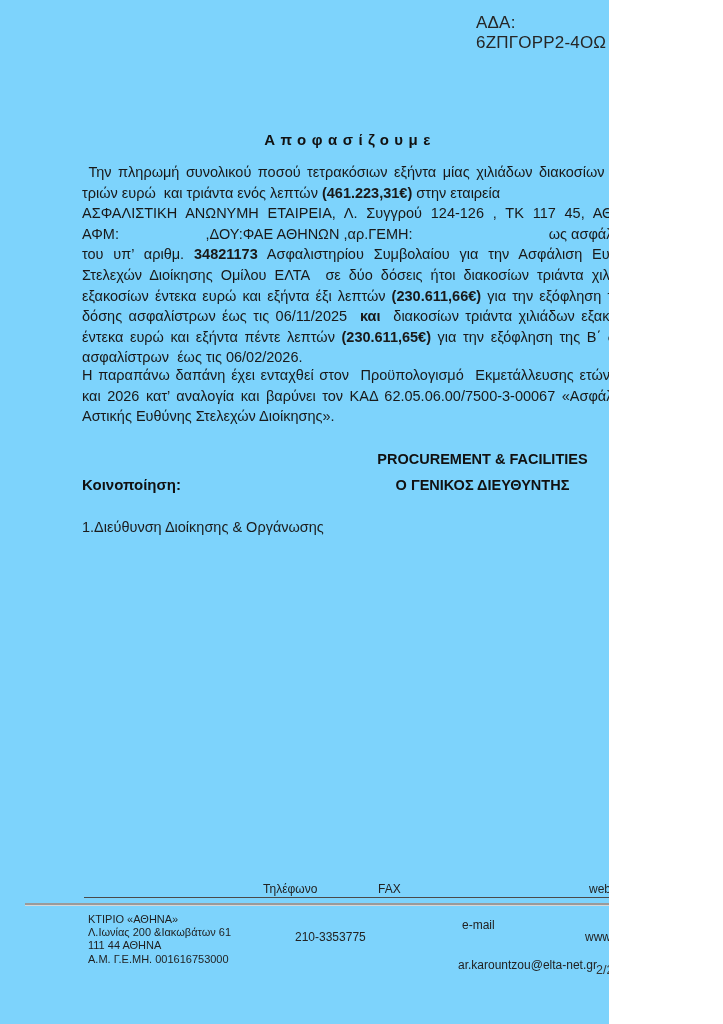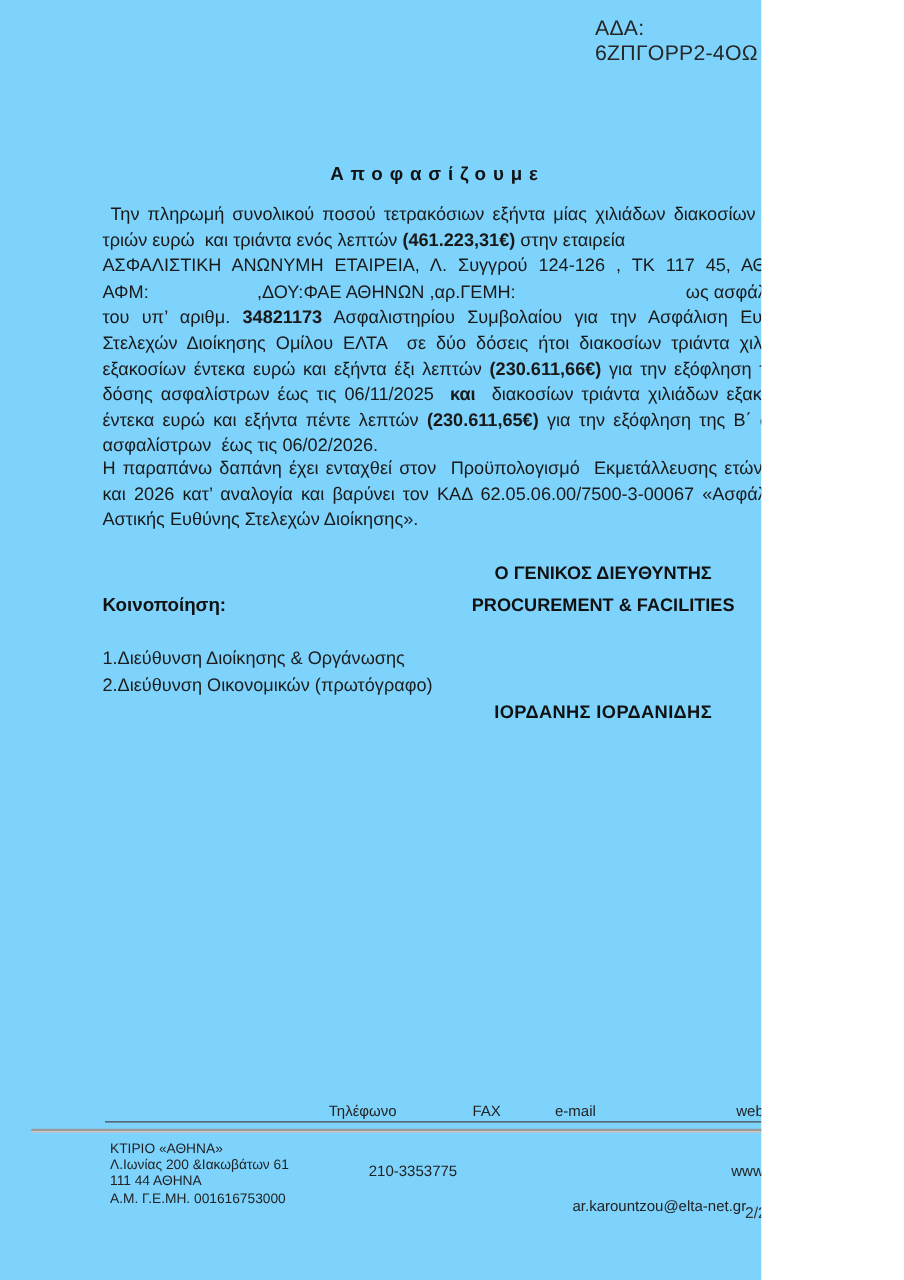--- a/index.html
+++ b/index.html
@@ -39,21 +39,21 @@
   .i1{top:519px;}
   .i2{top:541px;}
   .sig-name{
     top:562px;left:340px;width:285px;
     text-align:center;font-weight:bold;font-size:14.6px;color:#111;
     letter-spacing:0.3px;
   }
   .f-label{top:882px;font-size:12px;color:#222;}
   .lab-tel{left:263px;text-align:right;}
   .lab-fax{left:378px;}
-  .lab-email{left:444px;}
+  .lab-email{left:462px;margin-top:36px;}
   .lab-web{left:589px;}
   .rule-thin{top:897px;left:84px;width:607px;height:0;border-top:1px solid #4a4a4a;}
   .rule-thick{top:903px;left:25px;width:690px;height:2px;background:#9a9a9a;border-bottom:1px solid #d7d7d7;}
   .addr{top:913px;left:88px;font-size:11px;line-height:13.2px;color:#1f1f1f;}
   .f-val{top:930px;font-size:12px;color:#222;}
   .val-tel{left:270px;margin-left:25px;}
   .val-email{left:458px;margin-top:28px;}
   .val-web{left:585px;}
   .pagenum{top:963px;left:596px;font-size:12.5px;color:#333;}
 </style>
@@ -64,29 +64,27 @@
 
   <div class="abs ada">ΑΔΑ: 6ΖΠΓΟΡΡ2-4ΟΩ</div>
 
   <div class="abs title">Αποφασίζουμε</div>
 
   <div class="abs para p1"><span>&nbsp;Την πληρωμή συνολικού ποσού τετρακόσιων εξήντα μίας χιλιάδων διακοσίων είκοσι τριών ευρώ &nbsp;και τριάντα ενός λεπτών </span><span class="b">(461.223,31€)</span><span> στην εταιρεία</span><br><span>ΑΣΦΑΛΙΣΤΙΚΗ ΑΝΩΝΥΜΗ ΕΤΑΙΡΕΙΑ, Λ. Συγγρού 124-126 , ΤΚ 117 45, ΑΘΗΝΑ, ΑΦΜ:&nbsp;&nbsp;&nbsp;&nbsp;&nbsp;&nbsp;&nbsp;&nbsp;&nbsp;&nbsp;&nbsp;&nbsp;&nbsp;&nbsp;&nbsp;&nbsp;&nbsp;&nbsp;&nbsp;&nbsp; ,ΔΟΥ:ΦΑΕ ΑΘΗΝΩΝ ,αρ.ΓΕΜΗ:&nbsp;&nbsp;&nbsp;&nbsp;&nbsp;&nbsp;&nbsp;&nbsp;&nbsp;&nbsp;&nbsp;&nbsp;&nbsp;&nbsp;&nbsp;&nbsp;&nbsp;&nbsp;&nbsp;&nbsp;&nbsp;&nbsp;&nbsp;&nbsp;&nbsp;&nbsp;&nbsp;&nbsp;&nbsp;&nbsp;&nbsp;&nbsp; ως ασφάλιστρα του υπ’ αριθμ. </span><span class="b">34821173</span><span> Ασφαλιστηρίου Συμβολαίου για την Ασφάλιση Ευθύνης Στελεχών Διοίκησης Ομίλου ΕΛΤΑ &nbsp;σε δύο δόσεις ήτοι διακοσίων τριάντα χιλιάδων εξακοσίων έντεκα ευρώ και εξήντα έξι λεπτών </span><span class="b">(230.611,66€)</span><span> για την εξόφληση της Α΄ δόσης ασφαλίστρων έως τις 06/11/2025 </span><span class="b">&nbsp;και&nbsp;</span><span> διακοσίων τριάντα χιλιάδων εξακοσίων έντεκα ευρώ και εξήντα πέντε λεπτών </span><span class="b">(230.611,65€)</span><span> για την εξόφληση της Β΄ δόσης ασφαλίστρων &nbsp;έως τις 06/02/2026.</span></div>
 
   <div class="abs para p2">Η παραπάνω δαπάνη έχει ενταχθεί στον &nbsp;Προϋπολογισμό &nbsp;Εκμετάλλευσης ετών 2025 και 2026 κατ’ αναλογία και βαρύνει τον ΚΑΔ 62.05.06.00/7500-3-00067 «Ασφάλιστρα Αστικής Ευθύνης Στελεχών Διοίκησης».</div>
 
   <div class="abs sig">
+    <div>PROCUREMENT &amp; FACILITIES</div>
     <div>Ο ΓΕΝΙΚΟΣ ΔΙΕΥΘΥΝΤΗΣ</div>
-    <div>PROCUREMENT &amp; FACILITIES</div>
   </div>
 
   <div class="abs koin-h">Κοινοποίηση:</div>
   <div class="abs koin-i i1">1.Διεύθυνση Διοίκησης &amp; Οργάνωσης</div>
-  <div class="abs koin-i i2">2.Διεύθυνση Οικονομικών (πρωτόγραφο)</div>
 
-  <div class="abs sig-name">ΙΟΡΔΑΝΗΣ ΙΟΡΔΑΝΙΔΗΣ</div>
 
   <div class="abs f-label lab-tel">Τηλέφωνο</div>
   <div class="abs f-label lab-fax">FAX</div>
   <div class="abs f-label lab-email">e-mail</div>
   <div class="abs f-label lab-web">website</div>
 
   <div class="abs rule-thin"></div>
   <div class="abs rule-thick"></div>
 
   <div class="abs addr">

